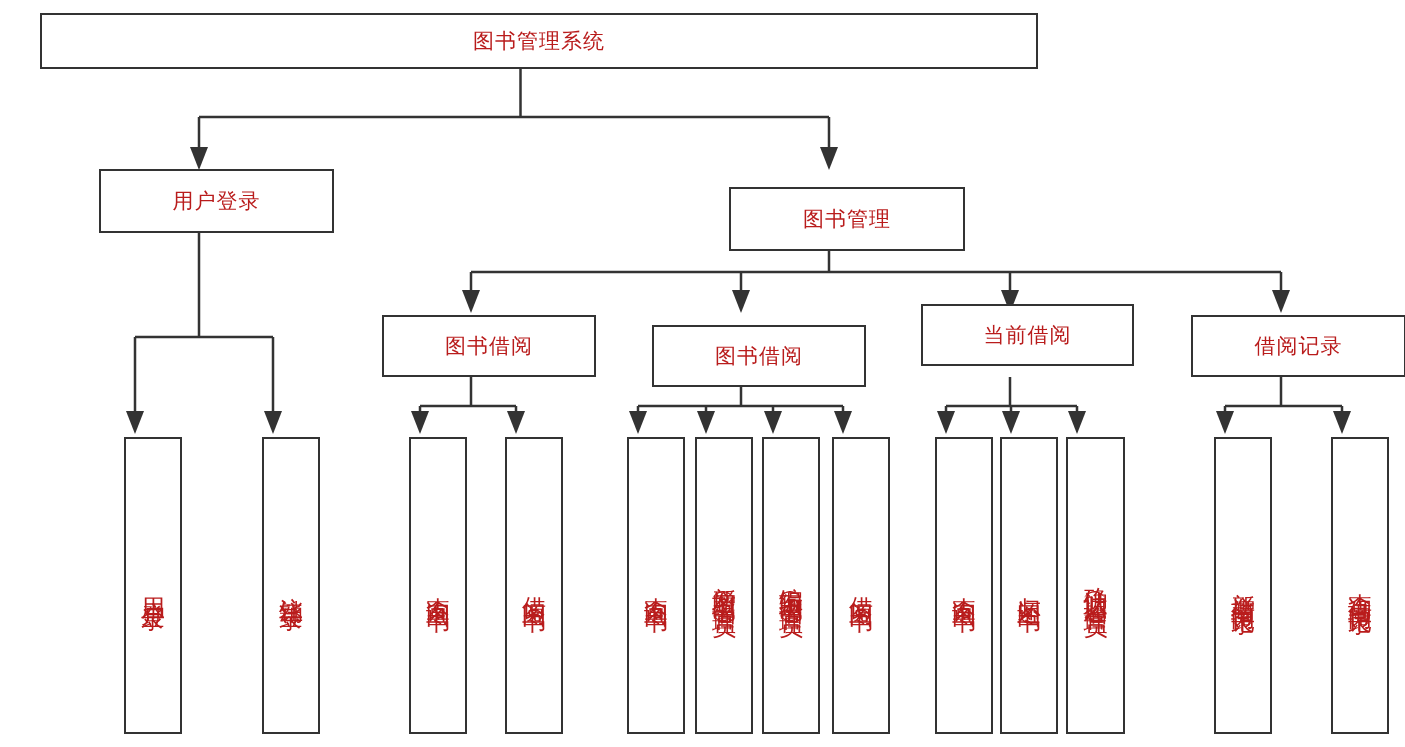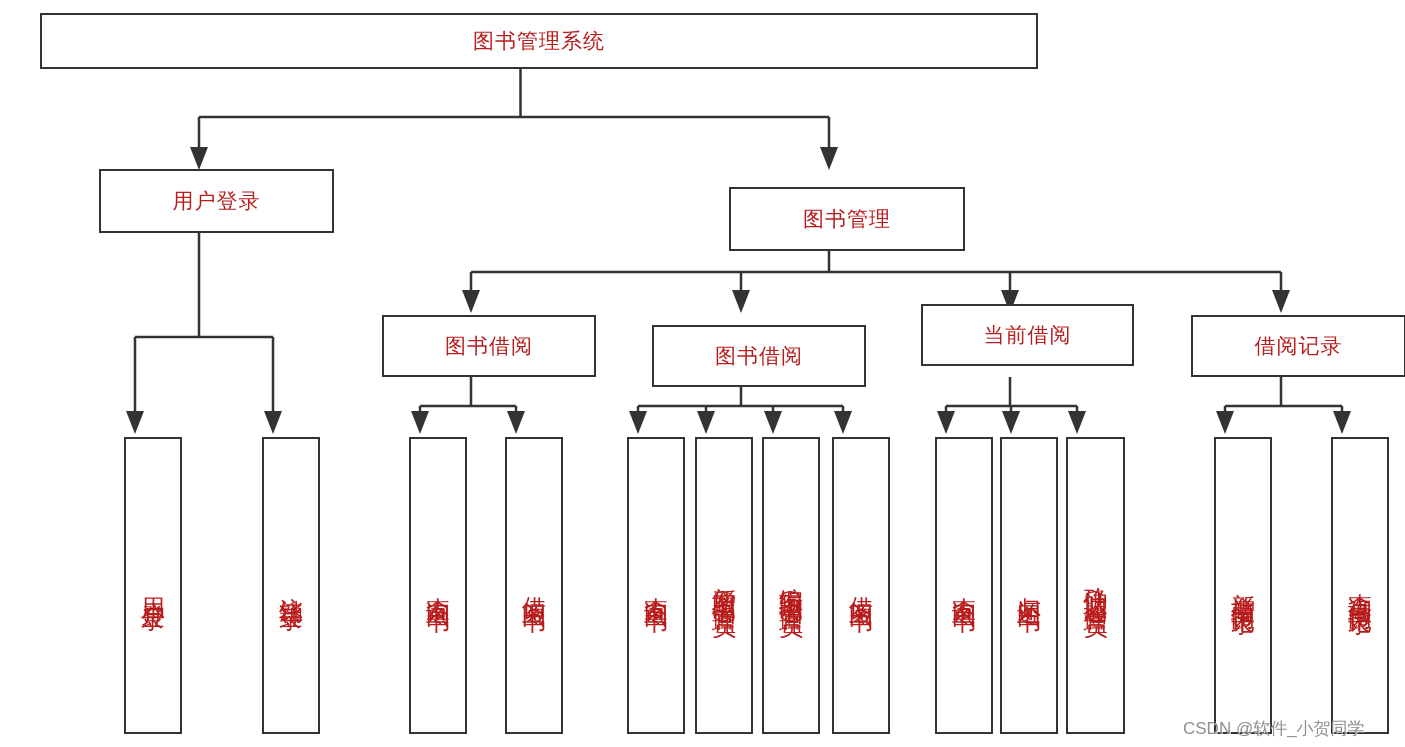--- a/index.html
+++ b/index.html
@@ -180,15 +180,14 @@
     <span>确认归还（管理员）</span>
   </div>
 
   <div class="node vnode leaf n-br-1">
     <span>新增借阅记录</span>
   </div>
   <div class="node vnode leaf n-br-2">
     <span>查询借阅记录</span>
   </div>
 
-  <div id="watermark">CSDN @软件_小贺同学</div>
 
 </div>
 
 </body></html>

